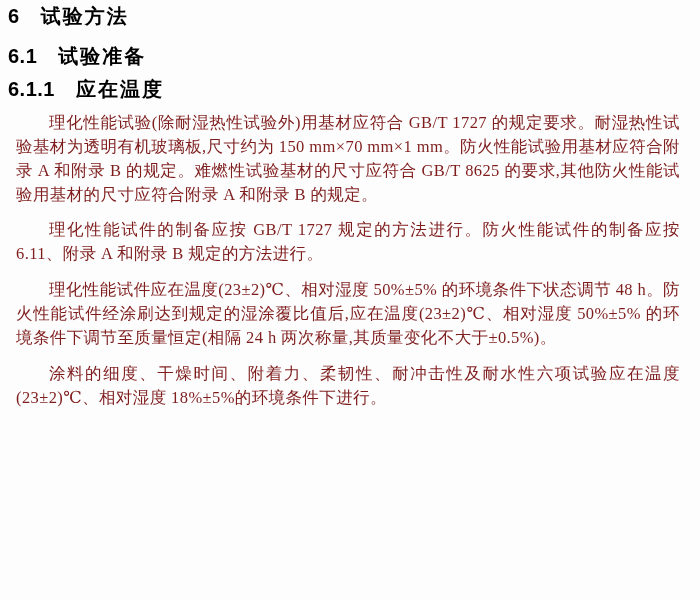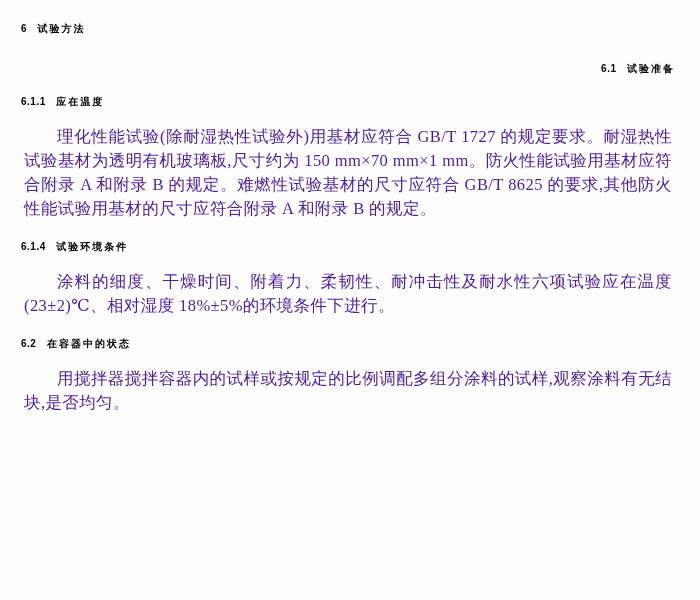--- a/index.html
+++ b/index.html
@@ -18,42 +18,42 @@
     box-sizing: border-box;
     width: 700px;
     height: 600px;
     padding: 6px 12px 0 8px;
     background: #fdfdfd;
   }
   .h {
     font-family: "Liberation Sans", "DejaVu Sans", sans-serif;
     font-weight: 700;
     color: #000;
-    font-size: 10px;
+    font-size: 20px;
     line-height: 20px;
-    margin: 13px;
+    margin: 0;
   }
   .h .num {
     letter-spacing: 0.5px;
   }
   .h .ttl {
     margin-left: 1.05em;
     letter-spacing: 2px;
   }
   .para {
     font-size: 16.5px;
     line-height: 24px;
     text-align: justify;
     text-indent: 2em;
-    margin: 16px;
+    margin: 8px;
     letter-spacing: 0.4px;
-    color: #4c1d95;
+    color: #7f1d1d;
   }
   
-  .mt-20 { margin-top: 20px; text-align: right; }
+  .mt-20 { margin-top: 20px; }
   .mt-15 { margin-top: 15px; }
   .mt-14 { margin-top: 14px; }
   .mt-13 { margin-top: 13px; }
   .mt-12 { margin-top: 12px; }
   .mt-11 { margin-top: 11px; }
   .mt-10 { margin-top: 10px; }
 </style>
 </head>
 <body>
 
@@ -65,25 +65,20 @@
 
   <h2 class="h mt-20">
     <span class="num">6.1</span><span class="ttl">试验准备</span>
   </h2>
 
   <h3 class="h mt-13">
     <span class="num">6.1.1</span><span class="ttl">应在温度</span>
   </h3>
   <p class="para mt-12">理化性能试验(除耐湿热性试验外)用基材应符合 GB/T 1727 的规定要求。耐湿热性试验基材为透明有机玻璃板,尺寸约为 150 mm×70 mm×1 mm。防火性能试验用基材应符合附录 A 和附录 B 的规定。难燃性试验基材的尺寸应符合 GB/T 8625 的要求,其他防火性能试验用基材的尺寸应符合附录 A 和附录 B 的规定。</p>
 
+  <p class="para mt-11">理化性能试件的制备应按 GB/T 1727 规定的方法进行。防火性能试件的制备应按 6.11、附录 A 和附录 B 规定的方法进行。</p>
 
+  <p class="para mt-12">理化性能试件应在温度(23±2)℃、相对湿度 50%±5% 的环境条件下状态调节 48 h。防火性能试件经涂刷达到规定的湿涂覆比值后,应在温度(23±2)℃、相对湿度 50%±5% 的环境条件下调节至质量恒定(相隔 24 h 两次称量,其质量变化不大于±0.5%)。</p>
 
-  <h3 class="h mt-15">
-    <span class="num">6.1.4</span><span class="ttl">试验环境条件</span>
-  </h3>
   <p class="para mt-12">涂料的细度、干燥时间、附着力、柔韧性、耐冲击性及耐水性六项试验应在温度(23±2)℃、相对湿度 18%±5%的环境条件下进行。</p>
 
-  <h2 class="h mt-11">
-    <span class="num">6.2</span><span class="ttl">在容器中的状态</span>
-  </h2>
-  <p class="para mt-10">用搅拌器搅拌容器内的试样或按规定的比例调配多组分涂料的试样,观察涂料有无结块,是否均匀。</p>
 
 </div>
 
 </body></html>

